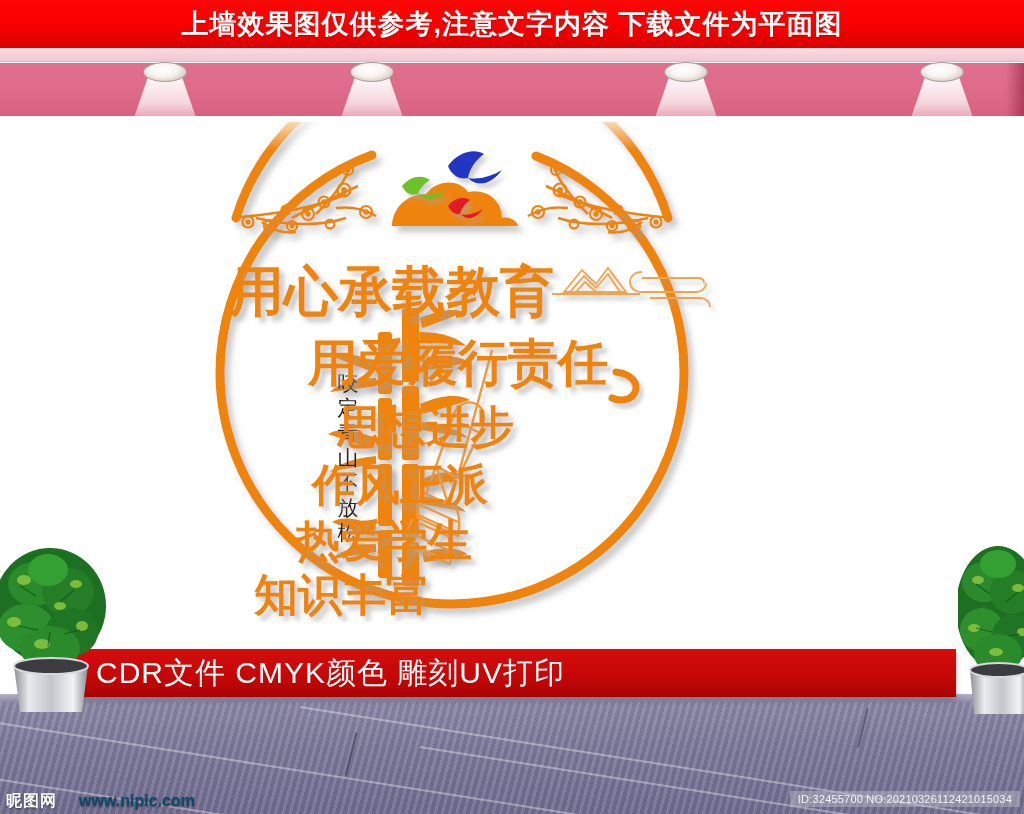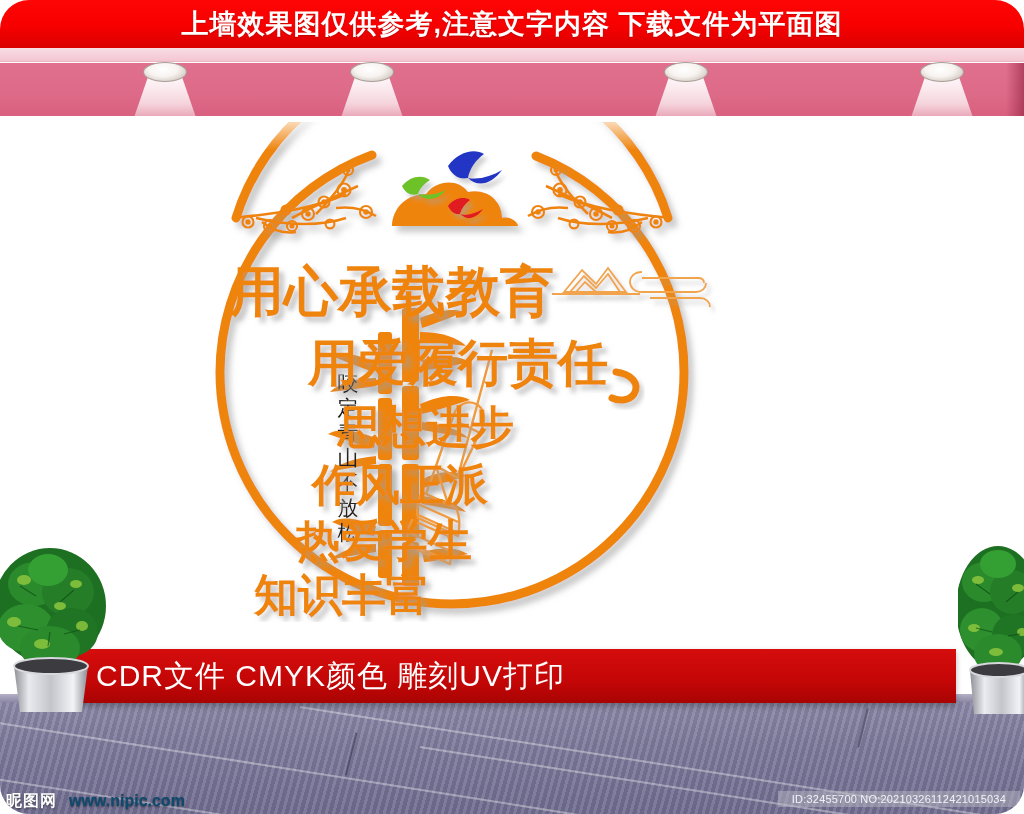--- a/index.html
+++ b/index.html
@@ -1,19 +1,19 @@
 <!DOCTYPE html>
 <html><head>
 <meta charset="utf-8">
 <style>
   * { margin:0; padding:0; box-sizing:border-box; }
   html,body { width:1024px; height:814px; overflow:hidden; background:#fff; }
   body { font-family:"Liberation Sans", sans-serif; }
 
-  #stage { position:relative; width:1024px; height:814px; overflow:hidden; background:#fff;border-radius:29px; }
+  #stage { position:relative; width:1024px; height:814px; overflow:hidden; background:#fff; }
 
   
   .top-banner{
     position:absolute; left:0; top:0; width:1024px; height:48px;
     background:linear-gradient(180deg,#ff0505 0%,#f70000 55%,#d90000 100%);
     display:flex; align-items:center; justify-content:center;
     z-index:40;
   }
   .top-banner-text{
     color:#fff; font-weight:bold; font-size:27px; letter-spacing:1px;
@@ -74,53 +74,53 @@
   .floor .plank{ position:absolute; height:2px; background:rgba(255,255,255,.35); transform-origin:left center; }
   .floor .seam{ position:absolute; background:rgba(40,35,60,.45); }
 
   .baseboard{
     position:absolute; left:0; top:694px; width:1024px; height:8px; z-index:7;
     background:linear-gradient(180deg,#b5b0c6 0%,#8d88a6 100%);
   }
 
   
   .bottom-bar{
-    position:absolute; left:68px; top:649px; width:888px; height:54px; z-index:22;
+    position:absolute; left:68px; top:649px; width:888px; height:48px; z-index:22;
     background:linear-gradient(180deg,#d50d0d 0%,#c40606 60%,#a80303 100%);
     display:flex; align-items:center;
     box-shadow:0 3px 6px rgba(0,0,0,.28);
   }
   .bottom-bar-text{
     color:#fff; font-size:30px; font-weight:400; white-space:nowrap; padding-left:28px;
     letter-spacing:1px;
   }
 
   
   .plant{ position:absolute; z-index:25; }
   .plant-left{ left:-10px; top:540px; width:128px; height:175px; }
   .plant-right{ left:958px; top:536px; width:80px; height:180px; }
   .plant svg{ display:block; }
 
   
   .watermark{
     position:absolute; left:6px; top:790px; height:22px; z-index:50;
-    display:flex; align-items:center; gap:12px;
+    display:flex; align-items:center; gap:22px;
   }
   .watermark .wm-cn{
     color:#fff; font-size:16px; font-weight:bold; letter-spacing:1px;
     text-shadow:0 1px 2px rgba(0,0,0,.5);
   }
   .watermark .wm-url{
     color:#0c4a6e; font-size:16px; font-weight:bold;
     text-shadow:0 1px 2px rgba(0,0,0,.5);
   }
   .id-chip{
     position:absolute; right:4px; top:791px; z-index:50;
     background:rgba(190,190,200,.45);
-    color:#f2f2f6; font-size:11px; padding:2px 14px; white-space:nowrap;
+    color:#f2f2f6; font-size:11px; padding:2px 8px; white-space:nowrap;
     letter-spacing:.2px;
   }
 </style>
 </head>
 <body>
 
 <div id="stage">
 
   <div class="top-banner">
     <div class="top-banner-text">上墙效果图仅供参考,注意文字内容  下载文件为平面图</div>

